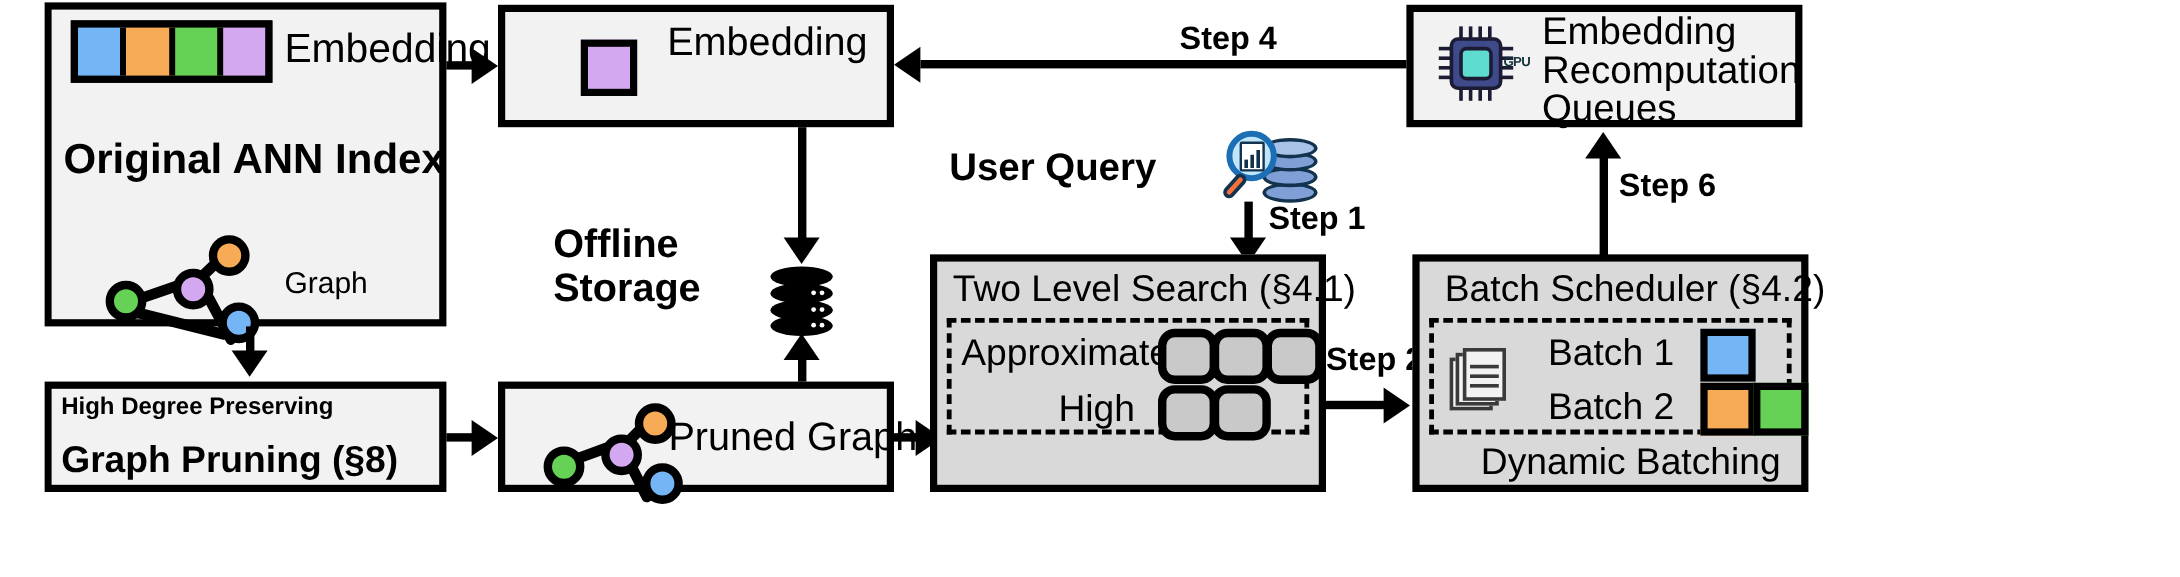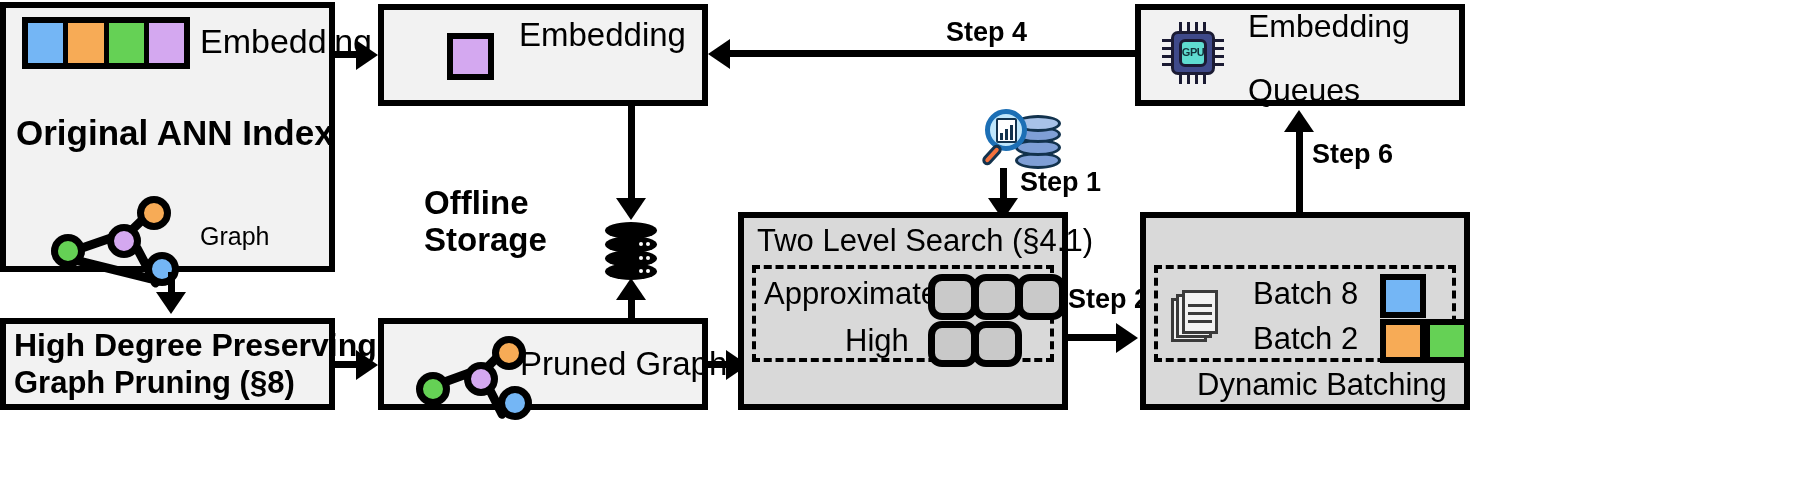--- a/index.html
+++ b/index.html
@@ -1,17 +1,17 @@
 <!DOCTYPE html>
 <html><head>
 <meta charset="utf-8">
 <style>
   html,body{margin:0;padding:0;background:#ffffff;}
   body{font-family:"Liberation Sans",sans-serif;color:#000;}
-  #stage{position:relative;width:1749px;height:481px;background:#fff;overflow:hidden;}
+  #stage{position:relative;width:1749px;height:481px;background:#fff;overflow:hidden;margin-left:37px;}
 
   .box{position:absolute;background:#f2f2f2;border:6px solid #000;box-sizing:border-box;}
   .box.gray{background:#d9d9d9;}
   .dashed{position:absolute;border:4px dashed #000;box-sizing:border-box;}
 
   .txt{position:absolute;white-space:pre;line-height:1.12;}
   .bold{font-weight:bold;}
 
   
   .strip{position:absolute;display:flex;border:6px solid #000;box-sizing:border-box;background:#000;}
@@ -38,21 +38,21 @@
 
   
   .db{position:absolute;}
   .db .disc{position:absolute;left:0;width:100%;height:17px;background:#000;border-radius:50%/50%;}
   .db .dot{position:absolute;width:4px;height:4px;background:#fff;border-radius:50%;}
 
   
   .gpu{position:absolute;}
   .gpu .body{position:absolute;left:11px;top:11px;width:44px;height:44px;background:#3f4a8a;border:3px solid #1b1b33;border-radius:7px;box-sizing:border-box;}
   .gpu .core{position:absolute;left:19px;top:19px;width:28px;height:28px;background:#5fdcd0;border:3px solid #1b1b33;border-radius:6px;box-sizing:border-box;}
-  .gpu .lbl{position:absolute;left:19px;top:26px;width:28px;text-align:center;font-size:11px;font-weight:bold;color:#12323a;letter-spacing:-0.5px;}
+  .gpu .lbl{position:absolute;left:19px;top:26px;width:28px;text-align:center;font-size:11px;font-weight:bold;color:#12323a;letter-spacing:-0.5px;padding-left:34px;}
   .gpu .pin{position:absolute;background:#1b1b33;}
 
   
   .qicon{position:absolute;}
   .qicon .lens{position:absolute;left:0;top:2px;width:42px;height:42px;border-radius:50%;background:#bfe6fb;border:5px solid #1c6fb5;box-sizing:border-box;}
   .qicon .doc{position:absolute;left:11px;top:11px;width:21px;height:25px;background:#fff;border:2px solid #12324d;box-sizing:border-box;border-radius:2px;}
   .qicon .bar{position:absolute;background:#12324d;width:3px;}
   .qicon .handle{position:absolute;left:2px;top:36px;width:10px;height:24px;background:#f4713c;border:3px solid #12324d;border-radius:5px;transform:rotate(42deg);box-sizing:border-box;}
   .qicon .cyl{position:absolute;left:30px;top:8px;width:46px;height:54px;}
   .qicon .cdisc{position:absolute;left:0;width:46px;height:17px;background:#7f9fd6;border:3px solid #12324d;border-radius:50%;box-sizing:border-box;}
@@ -111,20 +111,21 @@
     <div class="pin" style="left:2px;top:43px;width:11px;height:3px;"></div>
     <div class="pin" style="left:53px;top:19px;width:11px;height:3px;"></div>
     <div class="pin" style="left:53px;top:27px;width:11px;height:3px;"></div>
     <div class="pin" style="left:53px;top:35px;width:11px;height:3px;"></div>
     <div class="pin" style="left:53px;top:43px;width:11px;height:3px;"></div>
     <div class="body"></div>
     <div class="core"></div>
     <div class="lbl">GPU</div>
   </div>
   <div class="txt" style="left:1248px;top:9px;font-size:32px;">Embedding</div>
+  <div class="txt" style="left:1248px;top:41px;font-size:32px;">Recomputation</div>
   <div class="txt" style="left:1248px;top:73px;font-size:32px;">Queues</div>
 
   <div class="ln" style="left:730px;top:50px;width:405px;height:7px;"></div>
   <div class="ahead left" style="left:708px;top:39px;"></div>
   <div class="txt bold" style="left:946px;top:17px;font-size:27px;">Step 4</div>
 
   <div class="ln" style="left:335px;top:51px;width:28px;height:7px;"></div>
   <div class="ahead right" style="left:356px;top:40px;"></div>
 
   <div class="ln" style="left:628px;top:106px;width:7px;height:96px;"></div>
@@ -145,41 +146,42 @@
     <div class="dot" style="left:41px;top:47px;"></div>
   </div>
 
   <div class="ln" style="left:628px;top:296px;width:7px;height:26px;"></div>
   <div class="ahead up" style="left:616px;top:278px;"></div>
 
   <div class="ln" style="left:168px;top:272px;width:7px;height:24px;"></div>
   <div class="ahead down" style="left:156px;top:292px;"></div>
 
   <div class="box" style="left:0px;top:318px;width:335px;height:92px;"></div>
-  <div class="txt bold" style="left:14px;top:328px;font-size:32px;">High Degree Preserving</div>
+  <div class="txt bold" style="left:14px;top:328px;font-size:20px;">High Degree Preserving</div>
   <div class="txt bold" style="left:14px;top:366px;font-size:31px;">Graph Pruning (§8)</div>
 
   <div class="ln" style="left:335px;top:361px;width:28px;height:7px;"></div>
   <div class="ahead right" style="left:356px;top:350px;"></div>
 
   <div class="box" style="left:378px;top:318px;width:330px;height:92px;"></div>
   <div class="graph" style="left:410px;top:320px;width:130px;height:86px;">
     <div class="edge" style="left:68px;top:52px;width:40px;transform:rotate(-45deg);"></div>
     <div class="edge" style="left:22px;top:62px;width:50px;transform:rotate(-20deg);"></div>
     <div class="edge" style="left:76px;top:58px;width:40px;transform:rotate(63deg);"></div>
     <div class="node" style="left:82px;top:16px;background:#f7ab56;"></div>
     <div class="node" style="left:54px;top:42px;background:#d4a8f0;"></div>
     <div class="node" style="left:6px;top:52px;background:#65d155;"></div>
     <div class="node" style="left:88px;top:66px;background:#74b6f5;"></div>
   </div>
   <div class="txt" style="left:520px;top:346px;font-size:33px;">Pruned Graph</div>
 
   <div class="ln" style="left:708px;top:361px;width:24px;height:7px;"></div>
   <div class="ahead right" style="left:726px;top:350px;"></div>
 
+  <div class="txt bold" style="left:754px;top:122px;font-size:32px;">User Query</div>
   <div class="qicon" style="left:985px;top:107px;width:80px;height:68px;">
     <div class="cyl">
       <div class="cdisc" style="top:37px;"></div>
       <div class="cdisc" style="top:24px;"></div>
       <div class="cdisc" style="top:11px;"></div>
       <div class="cdisc" style="top:0px;background:#a8c2e8;"></div>
     </div>
     <div class="lens"></div>
     <div class="handle"></div>
     <div class="doc"></div>
@@ -204,32 +206,33 @@
   <div class="txt" style="left:845px;top:324px;font-size:31px;">High</div>
   <div class="tile" style="left:928px;top:321px;"></div>
   <div class="tile" style="left:972px;top:321px;"></div>
 
 
   <div class="ln" style="left:1068px;top:334px;width:52px;height:7px;"></div>
   <div class="ahead right" style="left:1116px;top:323px;"></div>
   <div class="txt bold" style="left:1068px;top:284px;font-size:27px;">Step 2</div>
 
   <div class="box gray" style="left:1140px;top:212px;width:330px;height:198px;"></div>
+  <div class="txt" style="left:1167px;top:224px;font-size:31px;">Batch Scheduler (§4.2)</div>
   <div class="dashed" style="left:1154px;top:265px;width:302px;height:97px;"></div>
 
   <div class="docs" style="left:1171px;top:290px;width:52px;height:54px;">
     <div class="sheet" style="left:0px;top:8px;width:36px;height:44px;"></div>
     <div class="sheet" style="left:5px;top:4px;width:36px;height:44px;"></div>
     <div class="sheet" style="left:11px;top:0px;width:36px;height:44px;"></div>
     <div class="rule" style="left:17px;top:14px;width:24px;"></div>
     <div class="rule" style="left:17px;top:22px;width:24px;"></div>
     <div class="rule" style="left:17px;top:30px;width:24px;"></div>
   </div>
 
-  <div class="txt" style="left:1253px;top:277px;font-size:31px;">Batch 8</div>
+  <div class="txt" style="left:1253px;top:277px;font-size:31px;">Batch 1</div>
   <div class="swatch" style="left:1380px;top:274px;width:46px;height:44px;background:#74b6f5;"></div>
 
   <div class="txt" style="left:1253px;top:322px;font-size:31px;">Batch 2</div>
   <div class="swatch" style="left:1380px;top:319px;width:46px;height:44px;background:#f7ab56;"></div>
   <div class="swatch" style="left:1424px;top:319px;width:46px;height:44px;background:#65d155;"></div>
 
   <div class="txt" style="left:1197px;top:368px;font-size:31px;">Dynamic Batching</div>
 
   <div class="ln" style="left:1296px;top:128px;width:7px;height:86px;"></div>
   <div class="ahead up" style="left:1284px;top:110px;"></div>

